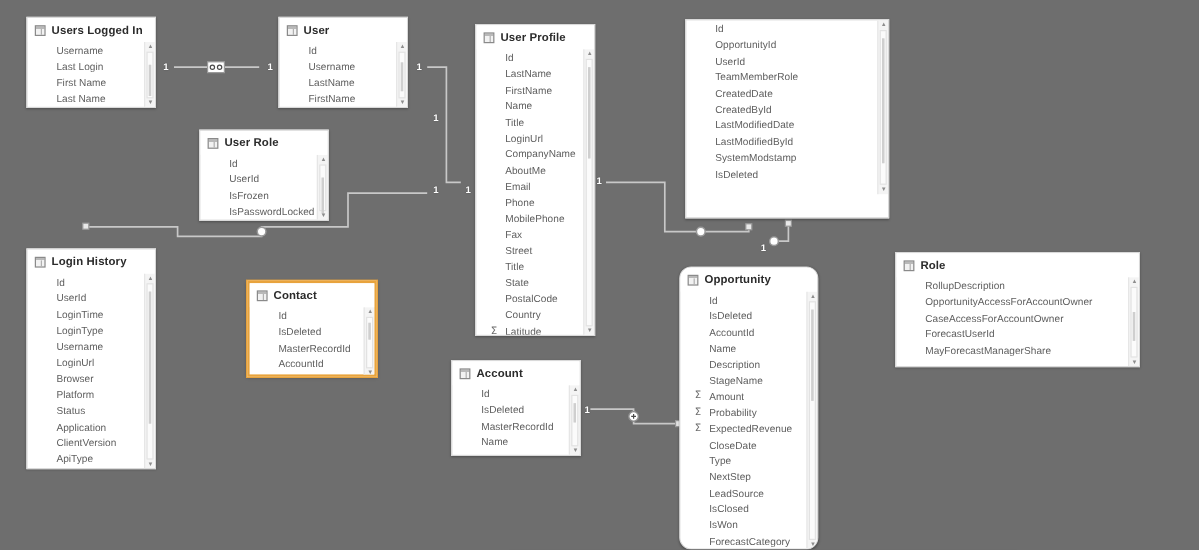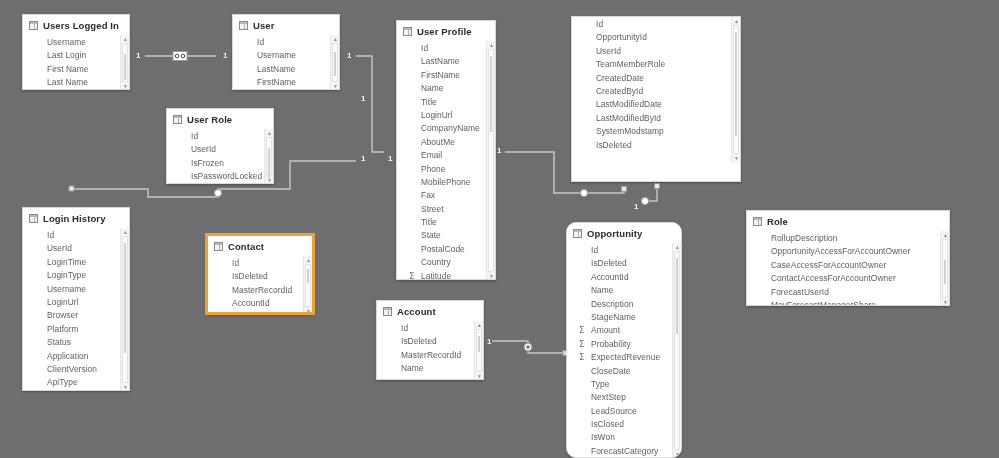--- a/index.html
+++ b/index.html
@@ -605,23 +605,20 @@
             <li class="field">
               <span>RollupDescription</span>
             </li>
             <li class="field">
               <span>OpportunityAccessForAccountOwner</span>
             </li>
             <li class="field">
               <span>CaseAccessForAccountOwner</span>
             </li>
             <li class="field">
-              <span>ContactAccessForAccountOwner</span>
-            </li>
-            <li class="field">
               <span>ForecastUserId</span>
             </li>
             <li class="field">
               <span>MayForecastManagerShare</span>
             </li>
           </ul>
           <div class="vscroll">
             <div class="arrow up">▲</div>
             <div class="track">
               <div class="thumb" style="top: 20px; height: 24px;"></div>

